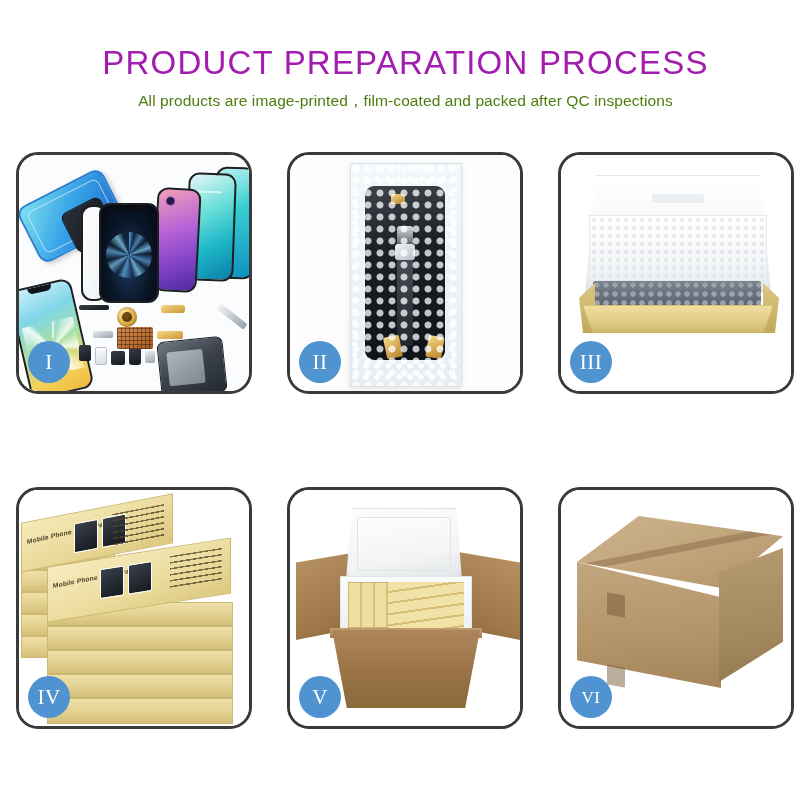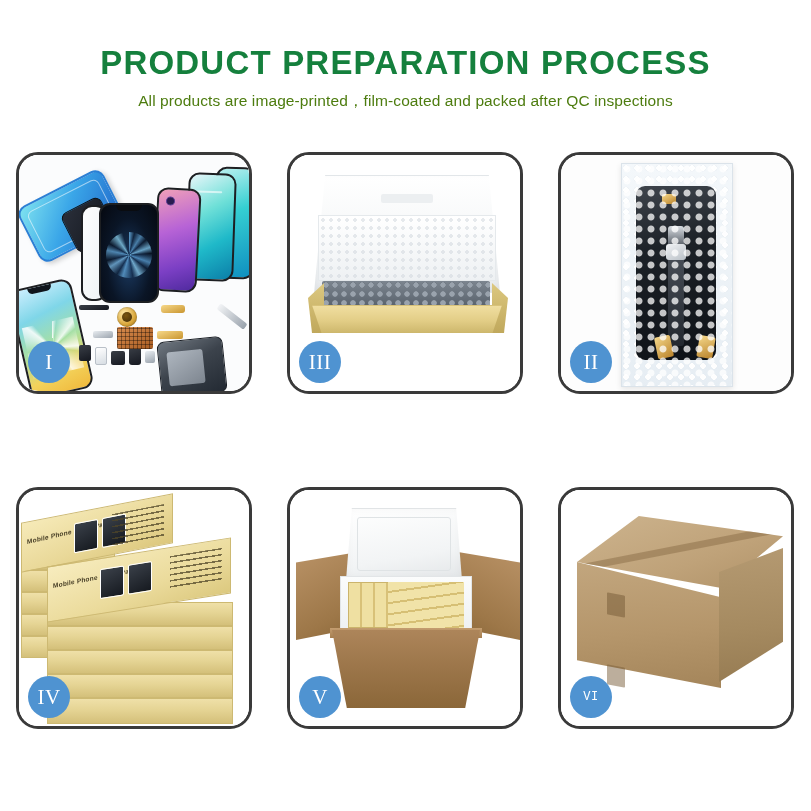--- a/index.html
+++ b/index.html
@@ -17,23 +17,23 @@
     height: 811px;
     position: relative;
     background: #ffffff;
   }
 
   
   .header { padding-top: 44px; text-align: center; }
 
   .title {
     font-size: 33px;
-    font-weight: 700;
+    font-weight: 400;
     letter-spacing: 1.2px;
-    color: #15803d;
+    color: #a21caf;
     line-height: 1.15;
     white-space: nowrap;
   }
 
   .subtitle {
     margin-top: 9px;
     font-size: 15.5px;
     font-weight: 400;
     color: #4d7c0f;
     letter-spacing: 0.1px;
@@ -80,21 +80,21 @@
     color: #ffffff;
     display: flex;
     align-items: center;
     justify-content: center;
     font-family: "Liberation Serif", serif;
     font-size: 21px;
     letter-spacing: 0.5px;
     z-index: 40;
     line-height: 1;
   }
-  .badge.small-num { font-size: 12px; font-family: Liberation Mono, monospace; }
+  .badge.small-num { font-size: 17px; }
 
   
   .p1-bg { position:absolute; inset:0; background:#fbfcfd; }
 
   .phone {
     position: absolute;
     border-radius: 11px;
     border: 2.5px solid #1d1f22;
     overflow: hidden;
   }
@@ -540,47 +540,47 @@
         <div class="p1-housing">
             <div class="batt"></div>
           </div>
         <div class="p1-tweez"></div>
       </div>
       <div class="badge">I</div>
     </div>
 
     <div class="panel">
       <div class="panel-media">
-        <div class="p3-bg"></div>
-        <div class="p3-lid">
-          <div class="p3-lid-tab"></div>
-        </div>
-        <div class="p3-foam"></div>
-        <div class="p3-bubblelayer"></div>
-        <div class="p3-boxleft"></div>
-        <div class="p3-boxright"></div>
-        <div class="p3-boxfront"></div>
-      </div>
-      <div class="badge">III</div>
-    </div>
-
-    <div class="panel">
-      <div class="panel-media">
         <div class="p2-bg"></div>
         <div class="p2-bag">
           <div class="p2-screen">
             <div class="p2-flex"></div>
             <div class="p2-gold1"></div>
             <div class="p2-gold2"></div>
             <div class="p2-gold3"></div>
           </div>
           <div class="p2-bubbles"></div>
         </div>
       </div>
       <div class="badge">II</div>
+    </div>
+
+    <div class="panel">
+      <div class="panel-media">
+        <div class="p3-bg"></div>
+        <div class="p3-lid">
+          <div class="p3-lid-tab"></div>
+        </div>
+        <div class="p3-foam"></div>
+        <div class="p3-bubblelayer"></div>
+        <div class="p3-boxleft"></div>
+        <div class="p3-boxright"></div>
+        <div class="p3-boxfront"></div>
+      </div>
+      <div class="badge">III</div>
     </div>
 
     <div class="panel">
       <div class="panel-media">
         <div class="p4-bg"></div>
         <div class="p4-stack">
           <div class="p4-box p4-l1"></div>
           <div class="p4-box p4-l2"></div>
           <div class="p4-box p4-l3"></div>
           <div class="p4-box p4-l4"></div>

